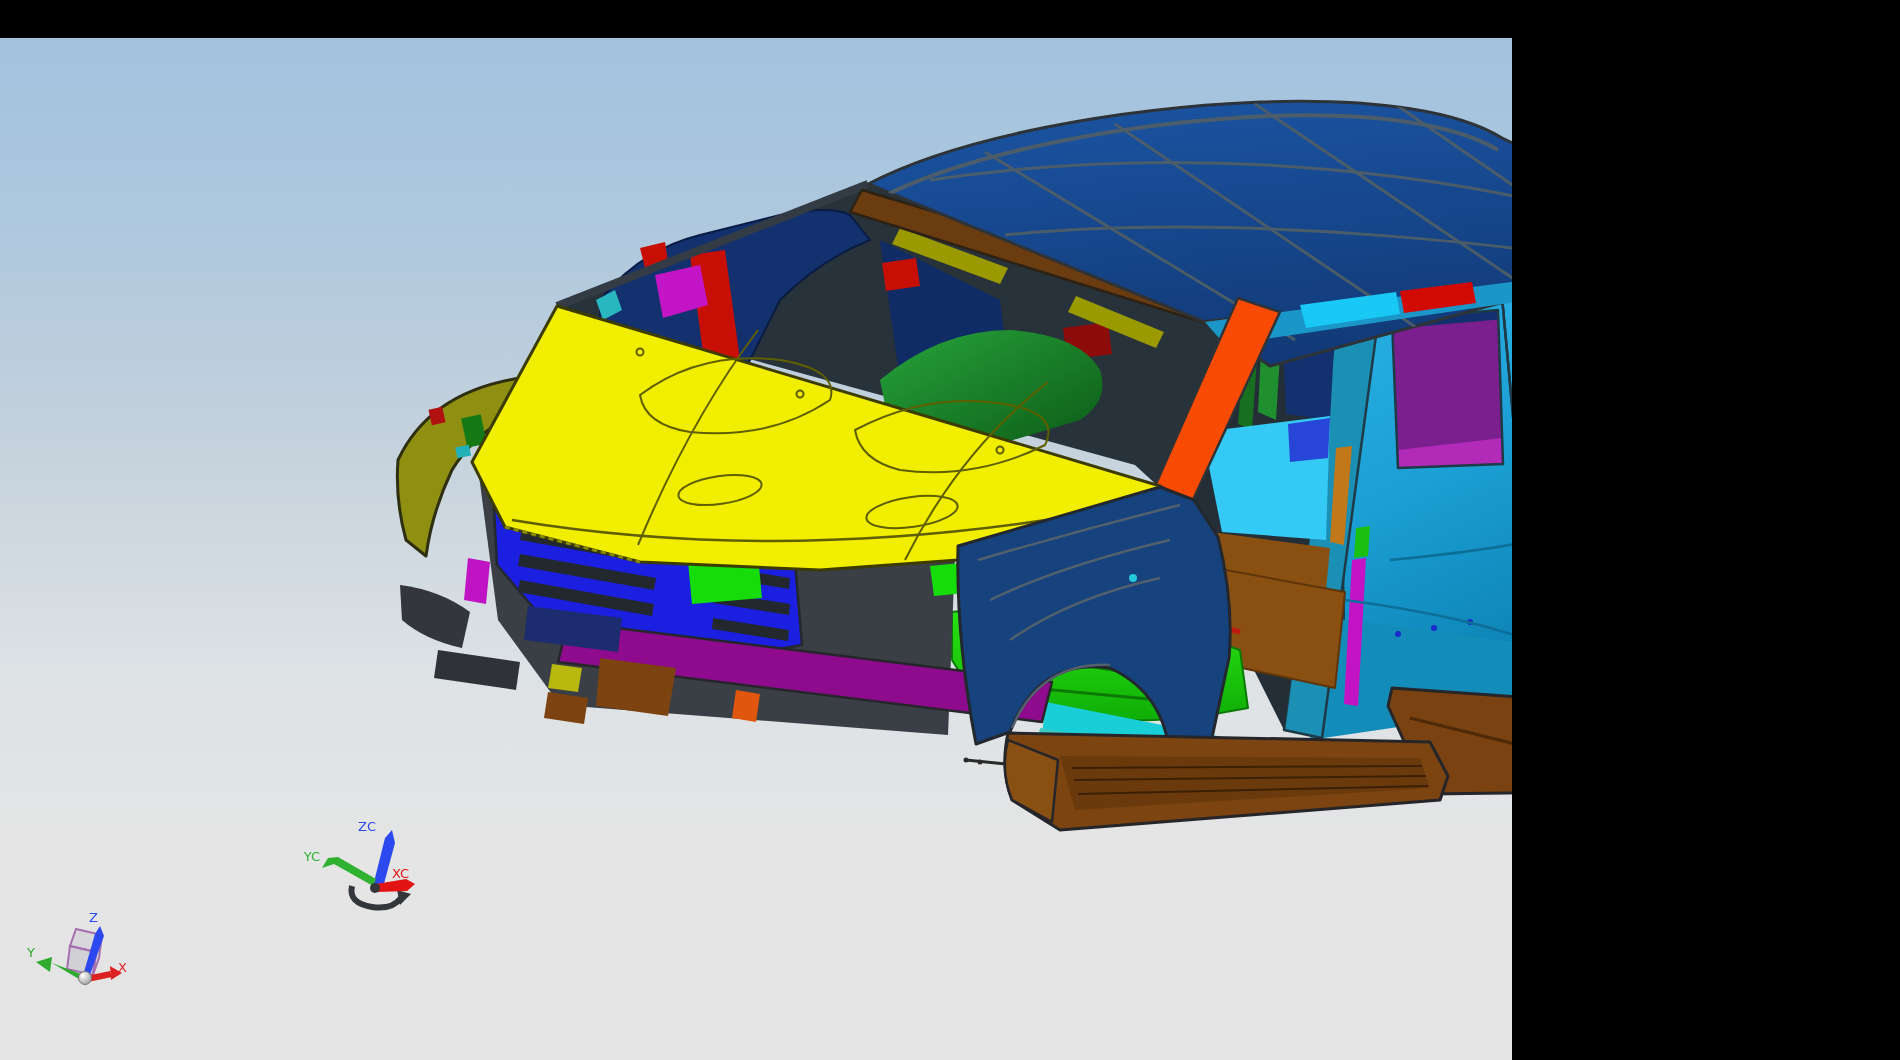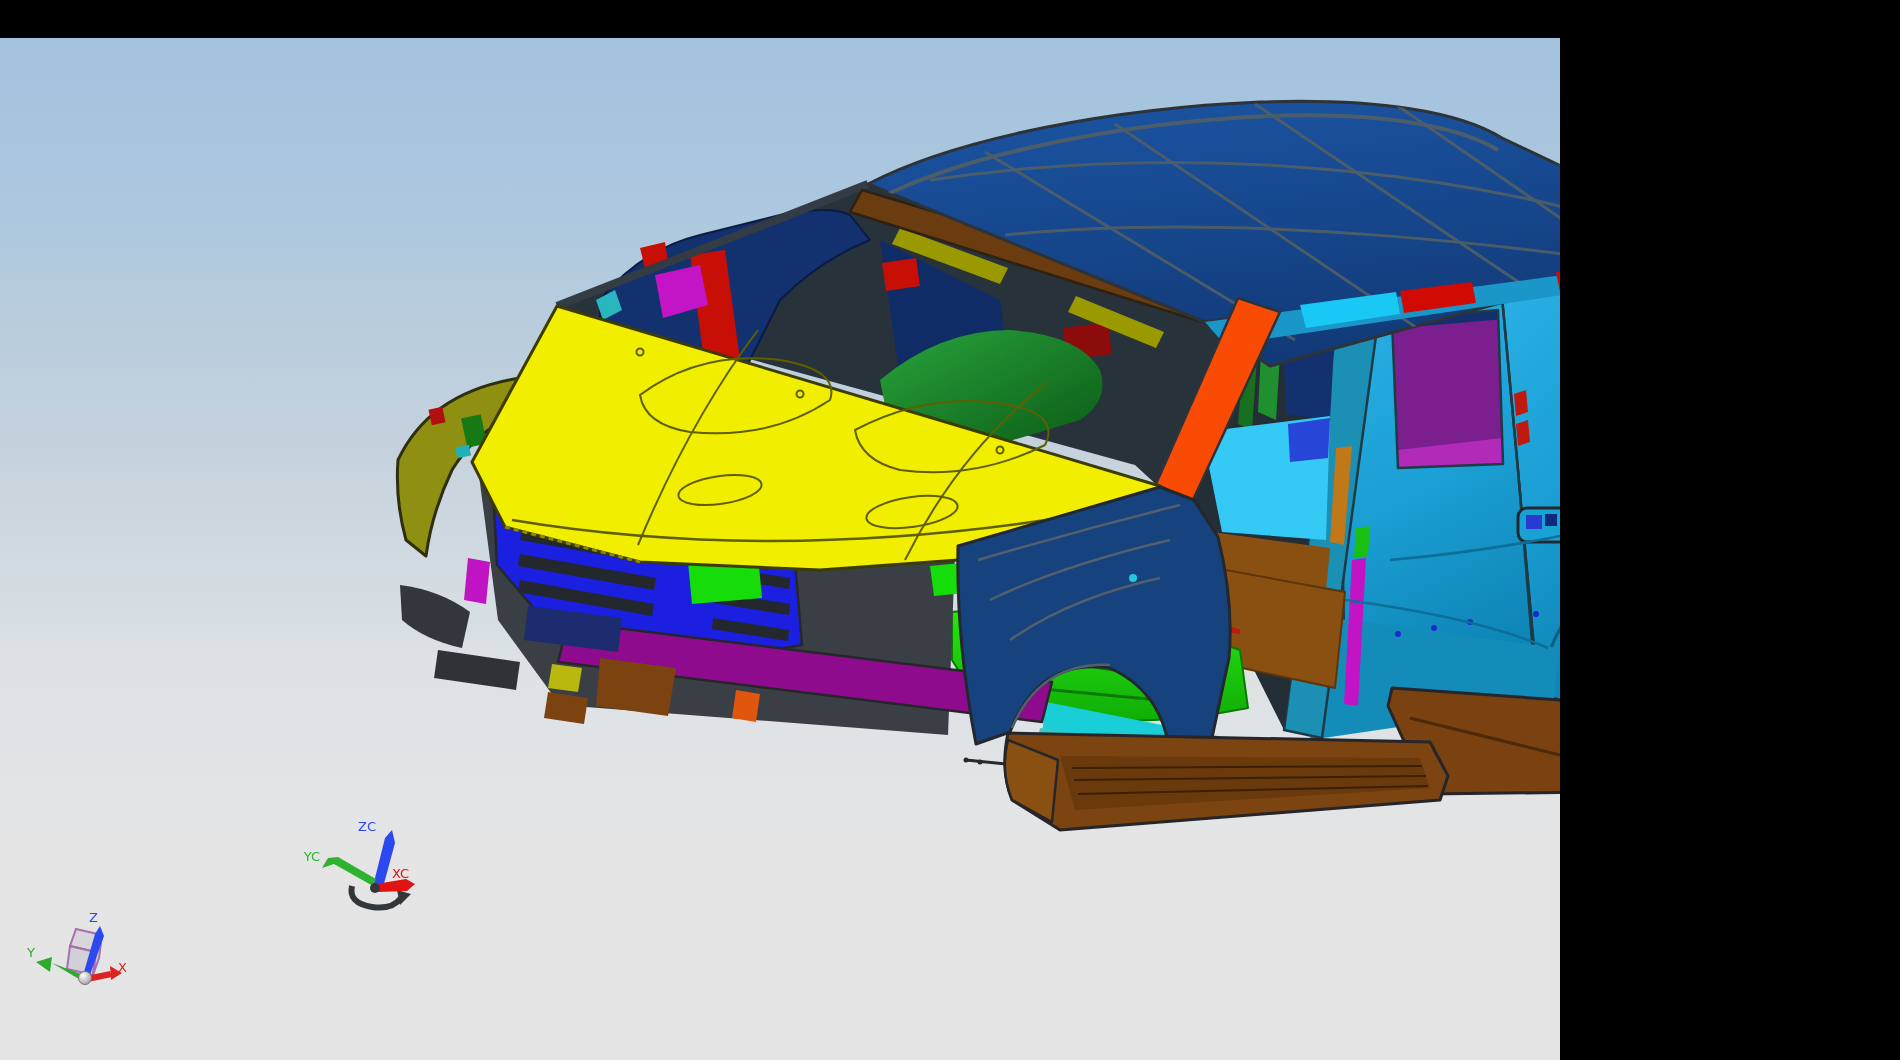--- a/index.html
+++ b/index.html
@@ -1,17 +1,17 @@
 <!DOCTYPE html>
 <html><head>
 <meta charset="utf-8">
 <style>
   html,body{margin:0;padding:0;background:#000;}
   .screen{position:relative;width:1528px;height:1060px;overflow:hidden;
-          font-family:"DejaVu Sans", sans-serif;padding-left:48px;}
+          font-family:"DejaVu Sans", sans-serif;}
   .viewport-bg{position:absolute;top:38px;left:0;width:1884px;height:1022px;z-index:1;
     background:linear-gradient(180deg,#a2c2de 0%,#aec8de 18%,#c5d2dd 40%,#dde2e5 62%,#e5e5e5 80%,#e4e4e4 100%);}
   .top-bar{position:absolute;top:0;left:0;width:1900px;height:38px;z-index:5;background:#000;}
   .right-bar{position:absolute;top:0;right:0;width:16px;height:1060px;z-index:5;background:#000;}
   svg.scene{position:absolute;top:0;left:0;z-index:2;}
   text{font-family:"DejaVu Sans", sans-serif;}
   .axis-label-sm{font-size:13px;}
 </style>
 </head>
 <body>

